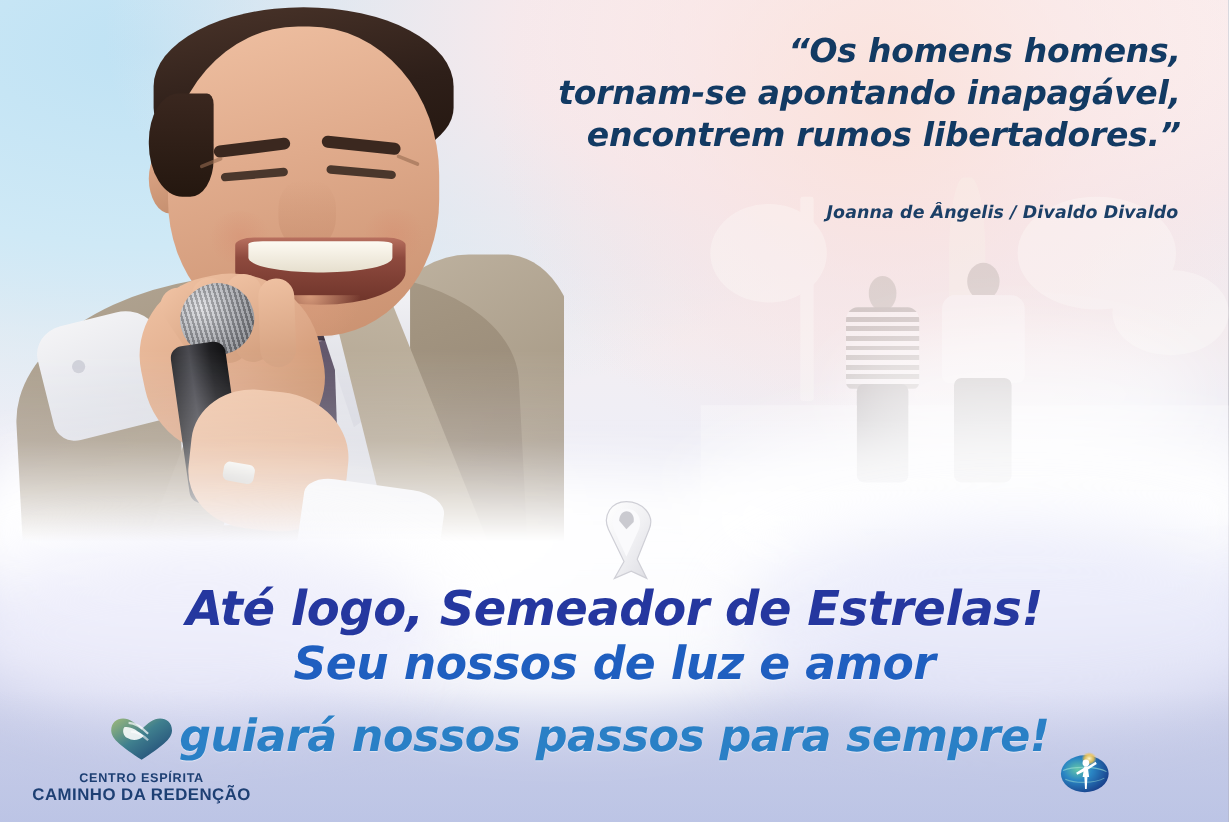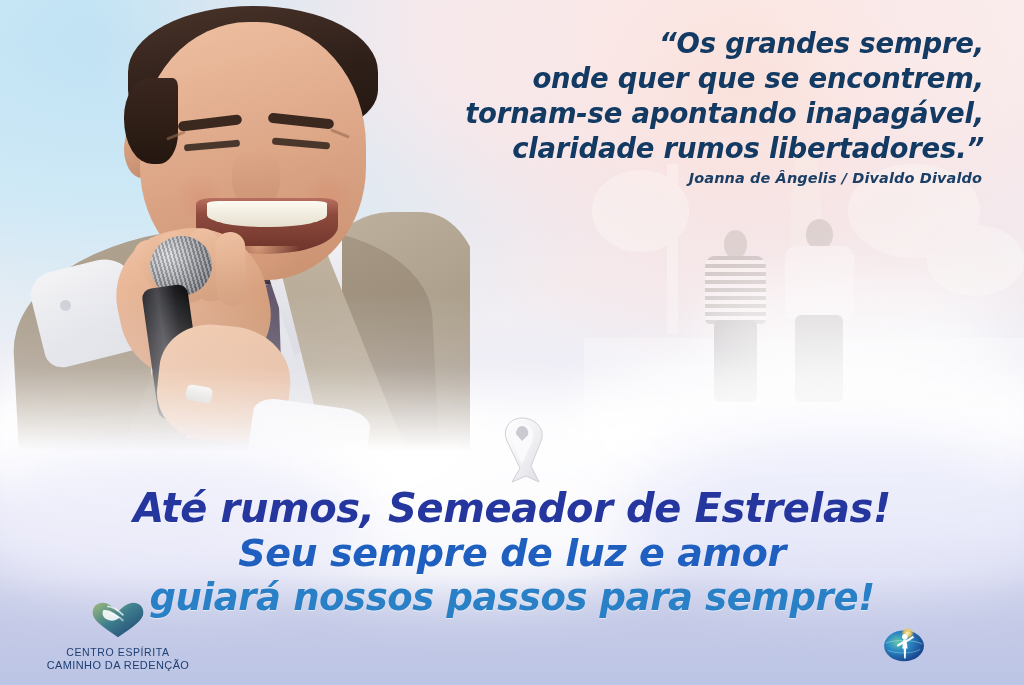--- a/index.html
+++ b/index.html
@@ -270,32 +270,32 @@
   .headline{
     position:absolute;left:0;right:0;top:487px;
     text-align:center;
     font-family:"DejaVu Sans",sans-serif;
     font-style:italic;font-weight:bold;
     line-height:1.06;
     letter-spacing:-.4px;
   }
   .hl1{font-size:40px;color:#25379f;text-shadow:0 1px 1px rgba(255,255,255,.5);}
   .hl2{font-size:38px;color:#1f5fc0;margin-top:4px;text-shadow:0 1px 1px rgba(255,255,255,.5);}
-  .hl3{font-size:37px;color:#2a80c6;margin-top:4px;text-shadow:0 1px 1px rgba(255,255,255,.5);}
+  .hl3{font-size:37px;color:#2a80c6;margin-top:20px;text-shadow:0 1px 1px rgba(255,255,255,.5);}
 
   
   .logo-left{position:absolute;left:8px;bottom:14px;width:220px;text-align:center;}
   .logo-right{position:absolute;right:10px;bottom:14px;width:220px;text-align:center;}
   .logo-mark{display:block;margin:0 auto 4px;}
   .logo-text{
-    font-family:"Liberation Sans",sans-serif;font-weight:normal;
+    font-family:"Liberation Sans",sans-serif;font-weight:bold;
     color:#1d3f73;line-height:1.12;letter-spacing:.6px;
   }
   .lt-small{font-size:10.5px;}
-  .lt-big{font-size:11px;letter-spacing:.4px;}
+  .lt-big{font-size:14px;letter-spacing:.4px;}
   .lt-mansao{font-size:15px;letter-spacing:.5px;color:#1c4b86;}
 </style>
 </head>
 <body>
 
 <div id="poster">
 
   <div class="bg-sky"></div>
   <div class="bg-warm"></div>
 
@@ -371,45 +371,44 @@
       <div class="mic-body"></div>
       <div class="lower-hand"></div>
       <div class="ring"></div>
       <div class="cuff2"></div>
     </div>
   </div>
 
   <div class="bottom-haze"></div>
 
   <div class="quote">
-    <div>“Os grandes sempre,</div>
-    <div>onde quer que se encontrem,</div>
+    <div>“Os homens homens,</div>
     <div>tornam-se apontando inapagável,</div>
-    <div>claridade rumos libertadores.”</div>
+    <div>encontrem rumos libertadores.”</div>
   </div>
   <div class="attrib">Joanna de Ângelis / Divaldo Divaldo</div>
 
   <div class="ribbon">
     <svg viewBox="0 0 72 78" width="72" height="78" aria-hidden="true">
       <defs>
         <linearGradient id="rbg" x1="0" y1="0" x2="1" y2="1">
           <stop offset="0%" stop-color="#ffffff"></stop>
           <stop offset="55%" stop-color="#f0f0f3"></stop>
           <stop offset="100%" stop-color="#dcdce2"></stop>
         </linearGradient>
       </defs>
       <path d="M36 10 C23 10 16 22 21 33 L34 60 L26 74 L40 68 L53 74 L45 58 L55 33 C60 21 49 10 36 10 Z" fill="url(#rbg)" stroke="#cfcfd6" stroke-width="1"></path>
       <path d="M36 16 C27 16 22 25 26 34 L36 56 L46 34 C50 25 45 16 36 16 Z" fill="#fafafc"></path>
       <path d="M30 26 C30 21 33 18 36 18 C40 18 43 22 42 27 L36 33 Z" fill="#b9b9c2" opacity=".75"></path>
     </svg>
   </div>
 
   <div class="headline">
-    <div class="hl1">Até rumos, Semeador de Estrelas!</div>
-    <div class="hl2">Seu sempre de luz e amor</div>
+    <div class="hl1">Até logo, Semeador de Estrelas!</div>
+    <div class="hl2">Seu nossos de luz e amor</div>
     <div class="hl3">guiará nossos passos para sempre!</div>
   </div>
 
   <div class="logo-left">
     <span class="logo-mark">
       <svg viewBox="0 0 64 42" width="58" height="38" aria-hidden="true">
         <defs>
           <linearGradient id="hl" x1="0" y1="0" x2="1" y2="1">
             <stop offset="0%" stop-color="#9fba7a"></stop>
             <stop offset="45%" stop-color="#3f7f8e"></stop>

